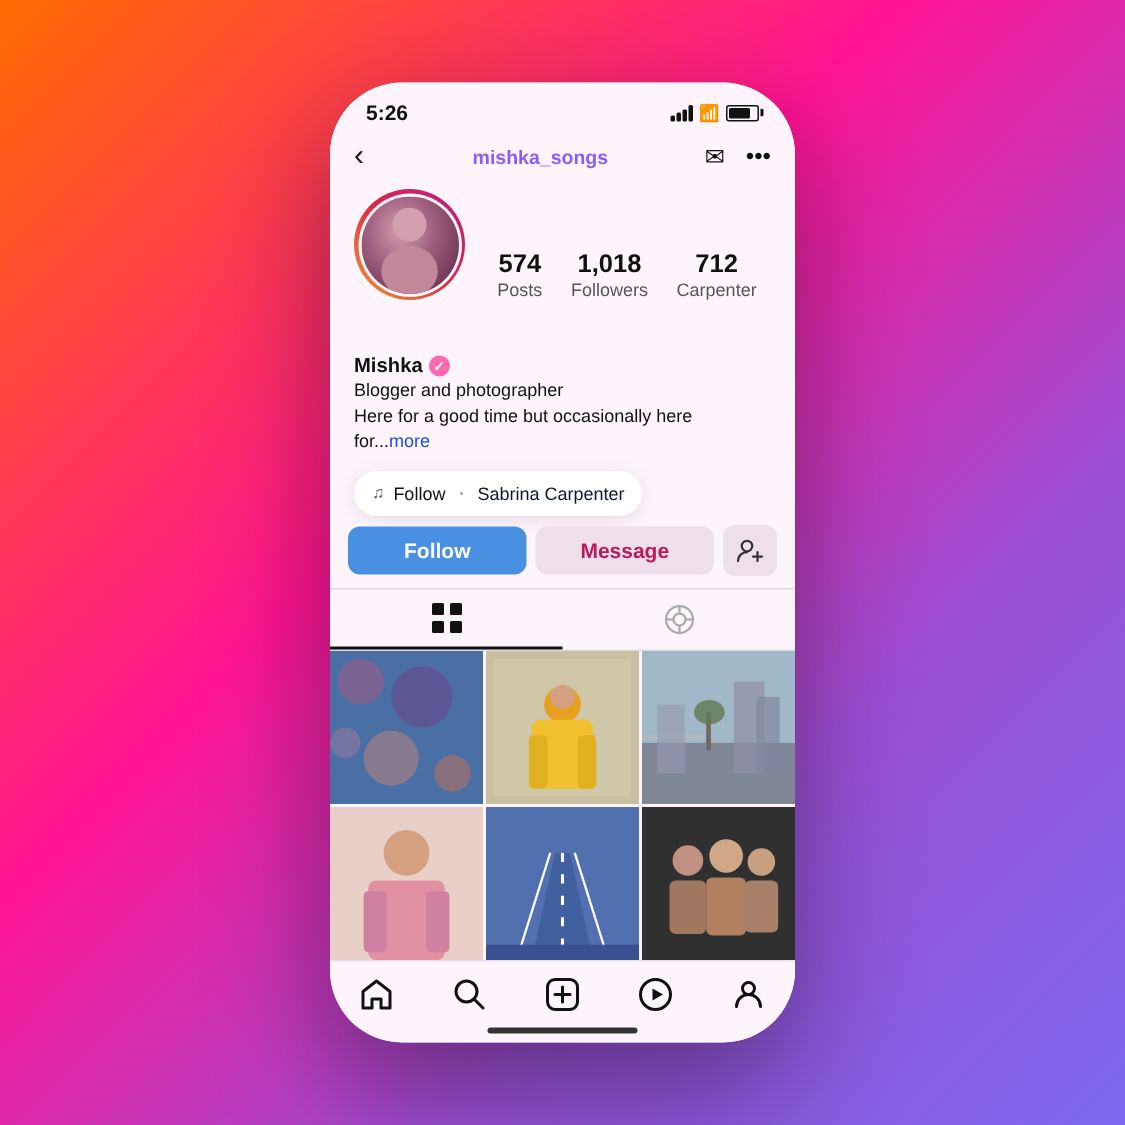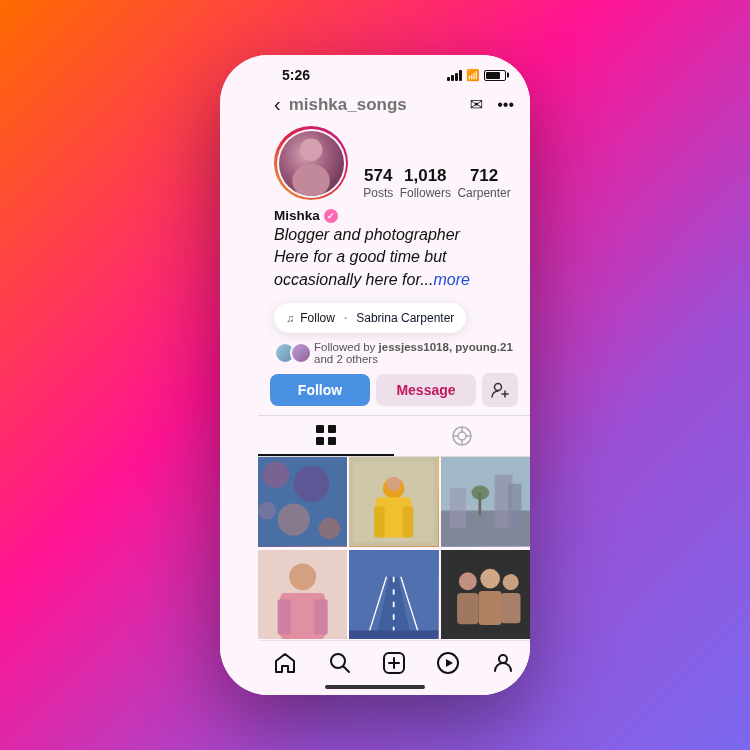--- a/index.html
+++ b/index.html
@@ -25,21 +25,20 @@
     }
 
     .phone-screen {
       width: 100%;
       height: 100%;
       background: #fdf5fb;
       border-radius: 48px;
       overflow: hidden;
       display: flex;
       flex-direction: column;
-      padding-left: 38px;
     }
 
     
     .status-bar {
       display: flex;
       justify-content: space-between;
       align-items: center;
       padding: 12px 24px 4px;
       background: #fdf5fb;
     }
@@ -103,24 +102,25 @@
       padding: 6px 16px 4px;
       background: #fdf5fb;
     }
     .back-arrow {
       font-size: 20px;
       color: #111;
       margin-right: 8px;
       cursor: pointer;
     }
     .username-title {
-      font-size: 17px;
+      font-size: 13px;
       font-weight: 700;
-      color: #737373;
+      color: #8b5cf6;
       flex: 1;
+      text-align: center;
     }
     .header-icons {
       display: flex;
       gap: 14px;
       align-items: center;
     }
     .header-icon {
       font-size: 16px;
       color: #111;
       cursor: pointer;
@@ -190,20 +190,21 @@
     }
     .stat-label {
       font-size: 12px;
       color: #555;
     }
 
     
     .bio-section {
       padding: 4px 16px 6px;
       background: #fdf5fb;
+      margin-top: 28px;
     }
     .display-name {
       font-size: 13.5px;
       font-weight: 700;
       color: #111;
       display: flex;
       align-items: center;
       gap: 4px;
     }
     .verified-badge {
@@ -211,25 +212,24 @@
       height: 14px;
       background: #ff69b4;
       border-radius: 50%;
       display: inline-flex;
       align-items: center;
       justify-content: center;
       font-size: 9px;
       color: white;
     }
     .bio-text {
-      font-size: 16px;
+      font-size: 12px;
       color: #111;
       line-height: 1.4;
       margin-top: 1px;
-      font-style: italic;
     }
     .bio-more {
       color: #1d4ed8;
     }
 
     
     .music-tooltip {
       display: flex;
       align-items: center;
       background: white;
@@ -484,29 +484,20 @@
       </div>
     </div>
 
     <div class="music-tooltip">
       <span class="music-note">♫</span>
       <span class="music-text">Follow</span>
       <span class="music-dot">·</span>
       <span class="music-artist">Sabrina Carpenter</span>
     </div>
 
-    <div class="followed-by">
-      <div class="follower-avatars">
-        <div class="follower-avatar"></div>
-        <div class="follower-avatar"></div>
-      </div>
-      <span class="followed-text">
-        <span>Followed by </span><span class="followed-names">jessjess1018, pyoung.21</span><span> and 2 others</span>
-      </span>
-    </div>
 
     <div class="action-buttons">
       <button class="follow-btn">Follow</button>
       <button class="message-btn">Message</button>
       <button class="add-person-btn">
         <svg width="18" height="18" viewBox="0 0 18 18" xmlns="http://www.w3.org/2000/svg">
           <circle cx="7" cy="6" r="3.5" fill="none" stroke="#333" stroke-width="1.5"></circle>
           <path d="M1 16c0-3.3 2.7-6 6-6" fill="none" stroke="#333" stroke-width="1.5" stroke-linecap="round"></path>
           <line x1="14" y1="10" x2="14" y2="16" stroke="#333" stroke-width="1.5" stroke-linecap="round"></line>
           <line x1="11" y1="13" x2="17" y2="13" stroke="#333" stroke-width="1.5" stroke-linecap="round"></line>

